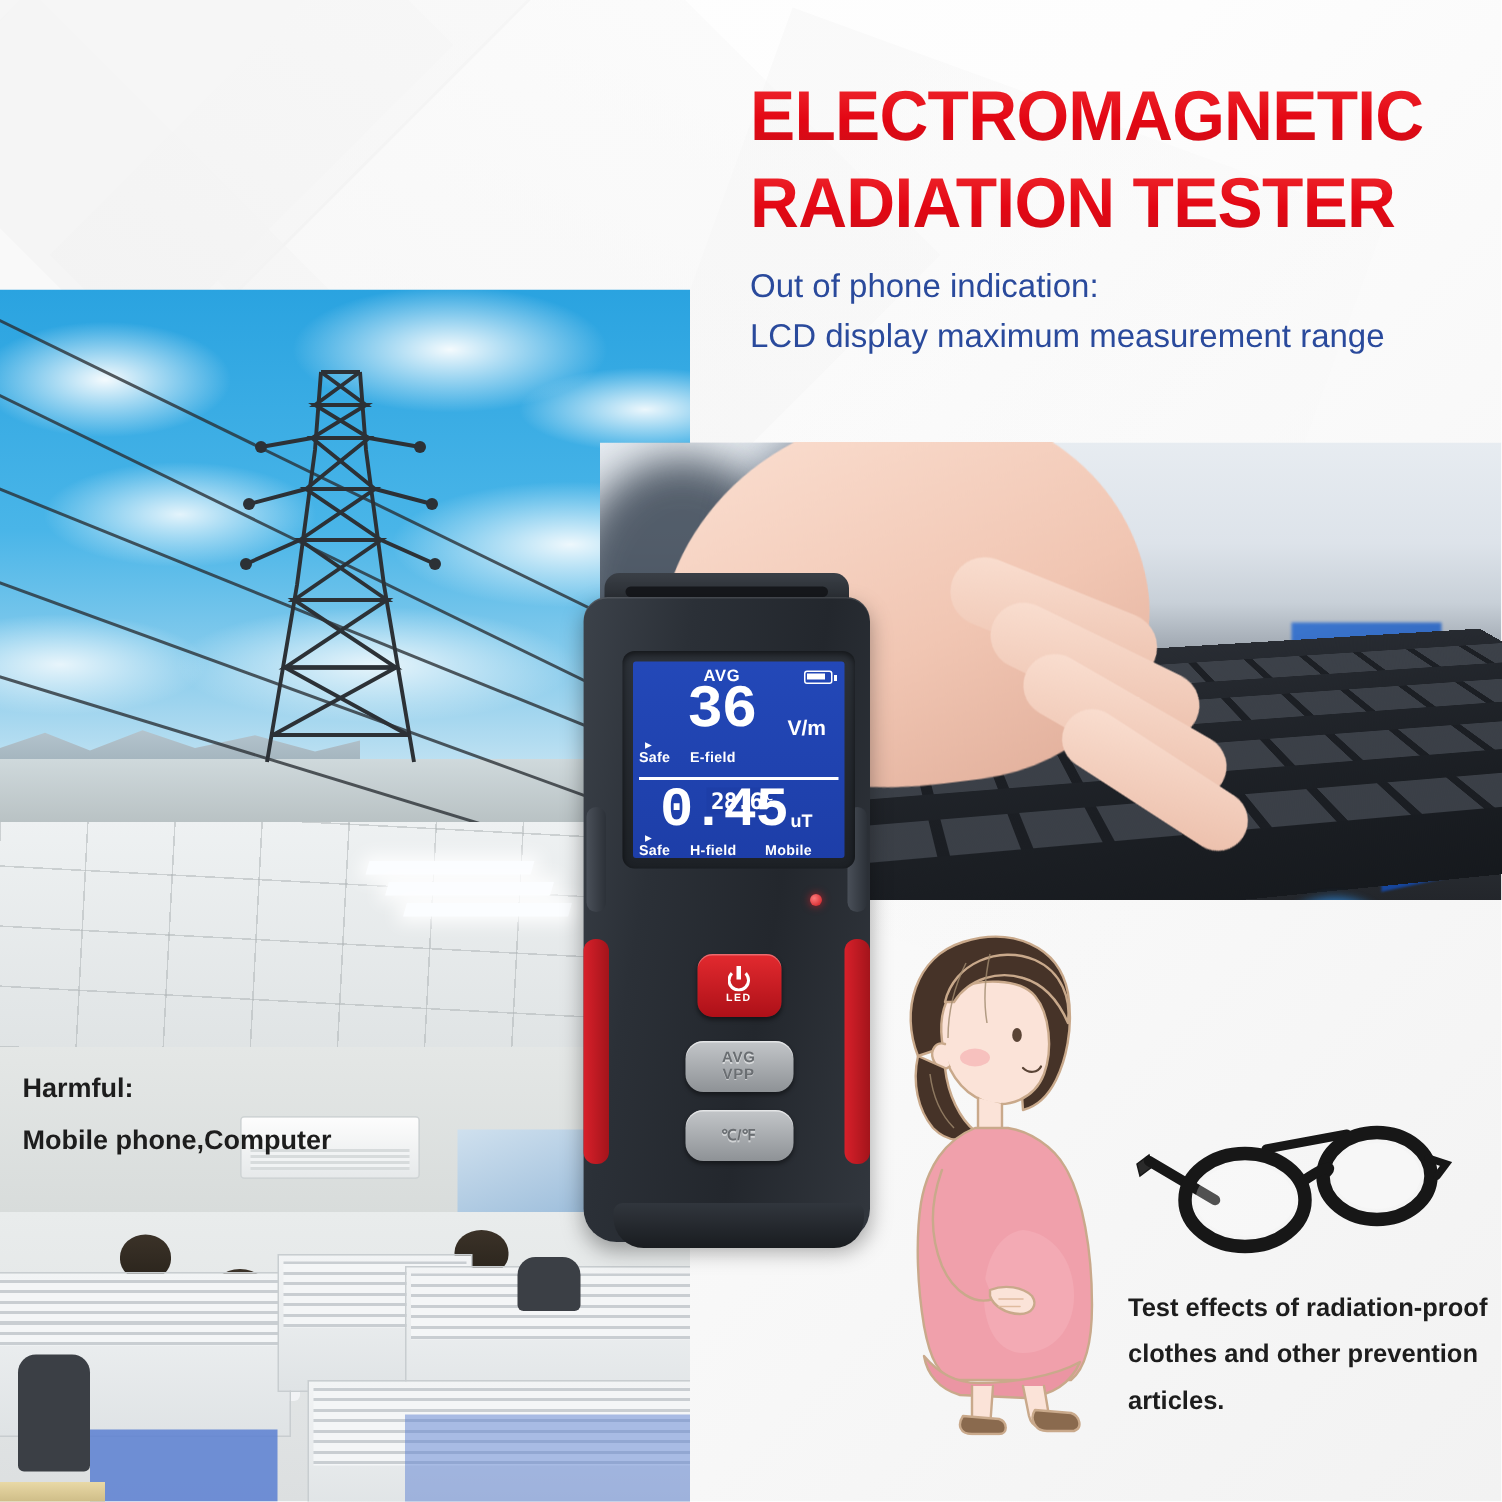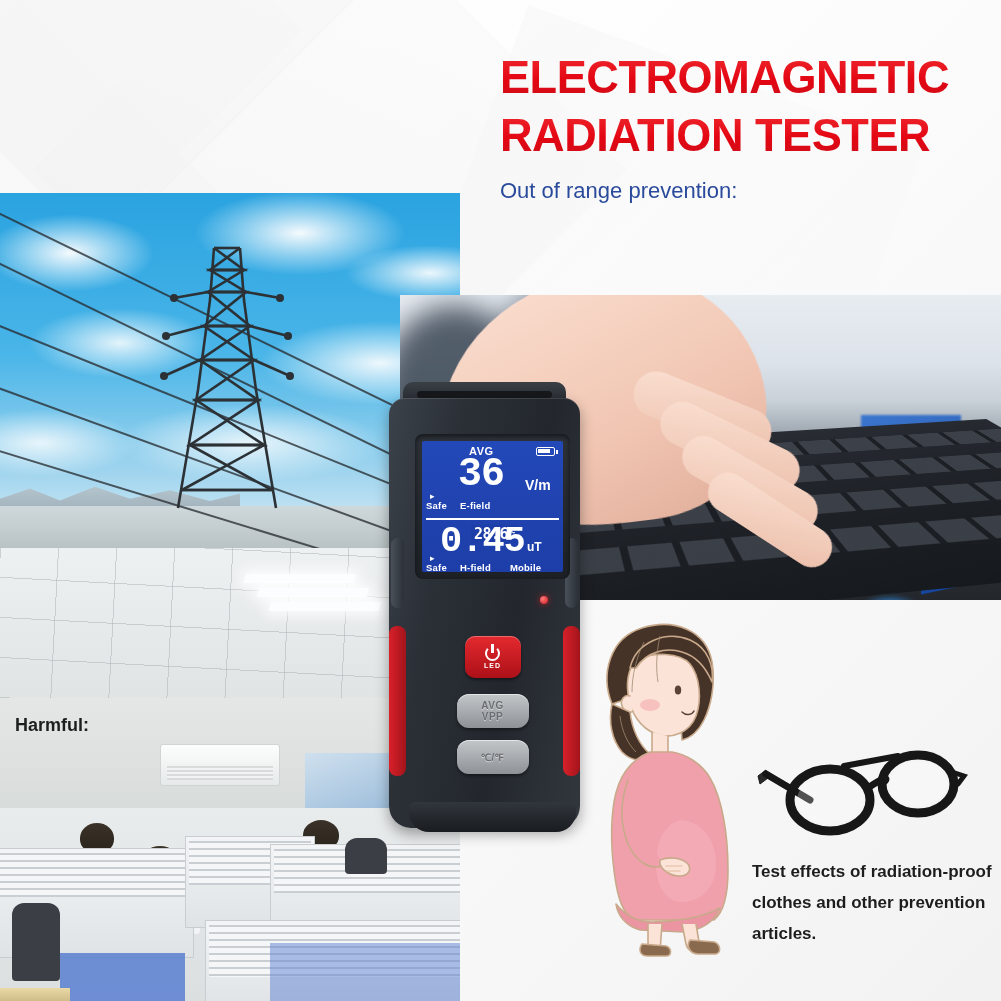--- a/index.html
+++ b/index.html
@@ -220,21 +220,22 @@
 
   <div class="geo geo1"></div>
   <div class="geo geo2"></div>
   <div class="geo geo3"></div>
   <div class="geo geo4"></div>
   <div class="geo geo5"></div>
 
   <div class="headline">
     <div class="title-line">ELECTROMAGNETIC</div>
     <div class="title-line">RADIATION TESTER</div>
-    <div class="subtitle">Out of range prevention:</div>
+    <div class="subtitle">Out of phone indication:</div>
+    <div class="subtitle" style="margin-top:0">LCD display maximum measurement range</div>
   </div>
 
   <div class="panel" id="sky-photo">
     <div class="sky-bg"></div>
     <div class="mountains"></div>
     <div class="ground"></div>
 
     <div class="wire" style="left:-20px; top:10px;  width:560px; transform:rotate(26deg);"></div>
     <div class="wire" style="left:-20px; top:60px;  width:560px; transform:rotate(26deg);"></div>
     <div class="wire" style="left:-30px; top:120px; width:560px; transform:rotate(22deg);"></div>
@@ -319,20 +320,21 @@
     </div>
     <div class="cub-blue" style="left:60px; top:405px; width:125px; height:48px;"></div>
     <div class="cub-blue" style="left:270px; top:395px; width:200px; height:60px; opacity:.5;"></div>
     <div class="chair" style="left:12px; top:355px; width:48px; height:78px;"></div>
     <div class="chair" style="left:345px; top:290px; width:42px; height:36px;"></div>
     <div class="desk" style="left:0px; top:440px; width:70px; height:14px;"></div>
   </div>
 
   <div class="cap-office">
     <div>Harmful:</div>
+    <div>Mobile phone,Computer</div>
   </div>
 
   <div class="cap-cloth">Test effects of radiation-proof clothes and other prevention articles.</div>
 
   <div id="device">
     <div class="dev-top"></div>
     <div class="dev-body">
       <div class="grip-dark left"></div>
       <div class="grip-dark right"></div>
       <div class="grip left"></div>

